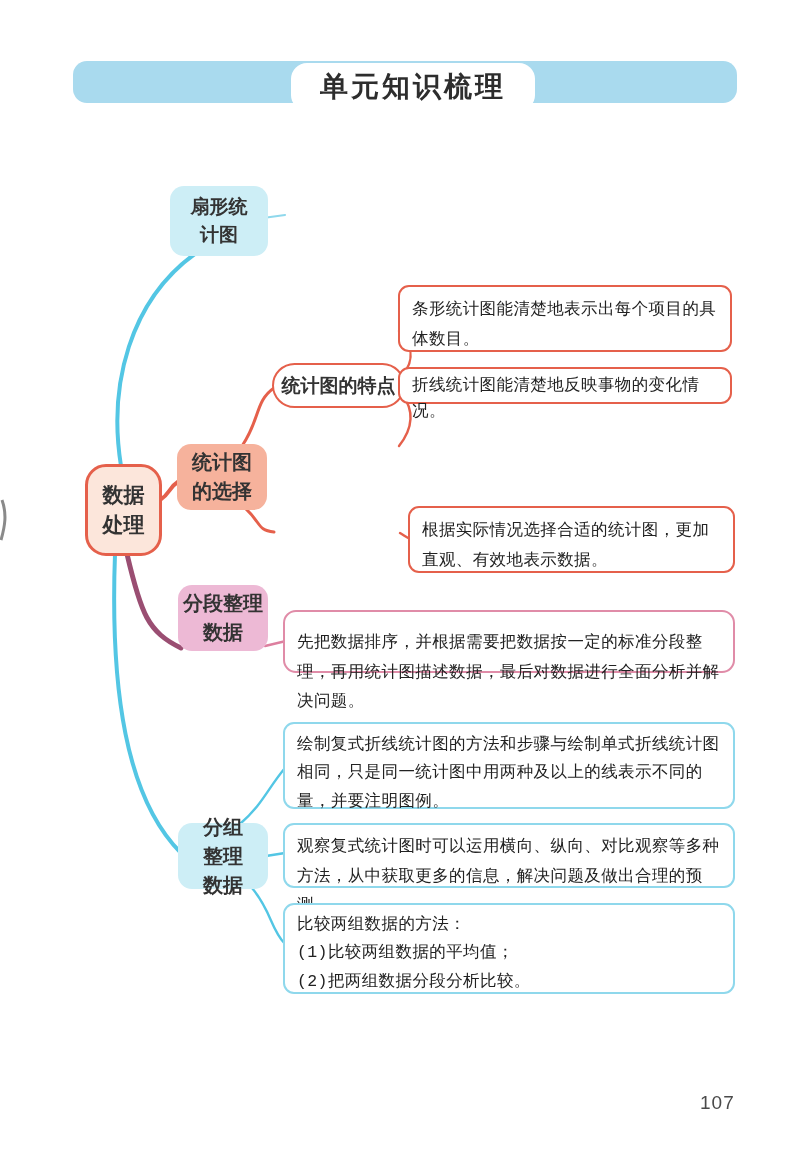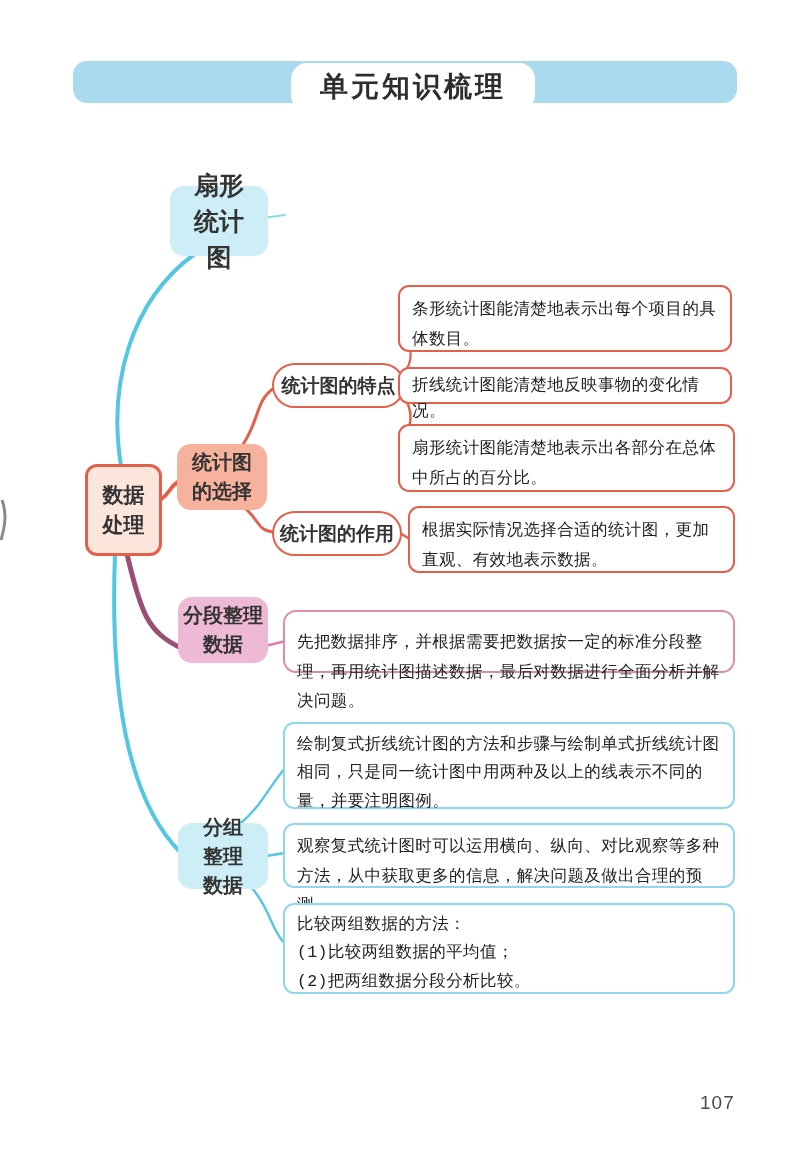--- a/index.html
+++ b/index.html
@@ -24,26 +24,26 @@
   
   .node{
     position:absolute;box-sizing:border-box;
     display:flex;align-items:center;justify-content:center;text-align:center;
     font-weight:bold;color:#333;border-radius:14px;
     line-height:1.45;
   }
   .node .lbl{word-break:break-all;}
   .node-root{
     left:85px;top:464px;width:77px;height:92px;
-    background:#fce6db;border:3px solid #e5604b;border-radius:12px;
+    background:#fce6db;border:3px solid #e5604b;border-radius:21px;
     font-size:21px;padding:0 13px;
   }
-  .node-fan{left:170px;top:186px;width:98px;height:70px;background:#cdeef6;font-size:25px;padding:0 15px;}
+  .node-fan{left:170px;top:186px;width:98px;height:70px;background:#cdeef6;font-size:19px;padding:0 15px;}
   .node-xuanze{left:177px;top:444px;width:90px;height:66px;background:#f6b29c;font-size:20px;padding:0 12px;}
-  .node-fenduan{left:178px;top:597px;width:90px;height:66px;background:#edb9d5;font-size:20px;padding:0 0;}
+  .node-fenduan{left:178px;top:585px;width:90px;height:66px;background:#edb9d5;font-size:20px;padding:0 0;}
   .node-fenzu{left:178px;top:823px;width:90px;height:66px;background:#cdeef6;font-size:20px;padding:0 24px;}
 
   .pill{
     position:absolute;box-sizing:border-box;background:#fff;
     border:2.5px solid #e5604b;border-radius:23px;
     display:flex;align-items:center;justify-content:center;
     font-weight:bold;color:#333;font-size:19px;white-space:nowrap;
   }
   .pill-tedian{left:272px;top:363px;width:133px;height:45px;}
   .pill-zuoyong{left:272px;top:511px;width:130px;height:45px;}
@@ -125,24 +125,20 @@
   </div>
 
   <div class="node node-xuanze">
     <span class="lbl">统计图的选择</span>
   </div>
   <div class="pill pill-tedian">
     <span>统计图的特点</span>
   </div>
   <div class="note coral note-f1">条形统计图能清楚地表示出每个项目的具体数目。</div>
   <div class="note coral note-f2">折线统计图能清楚地反映事物的变化情况。</div>
-  <div class="note coral note-f3">扇形统计图能清楚地表示出各部分在总体中所占的百分比。</div>
-  <div class="pill pill-zuoyong">
-    <span>统计图的作用</span>
-  </div>
   <div class="note coral note-zuoyong">根据实际情况选择合适的统计图，更加直观、有效地表示数据。</div>
 
   <div class="node node-fenduan">
     <span class="lbl">分段整理数据</span>
   </div>
   <div class="note pink note-fenduan">先把数据排序，并根据需要把数据按一定的标准分段整理，再用统计图描述数据，最后对数据进行全面分析并解决问题。</div>
 
   <div class="node node-fenzu">
     <span class="lbl">分组整理数据</span>
   </div>

